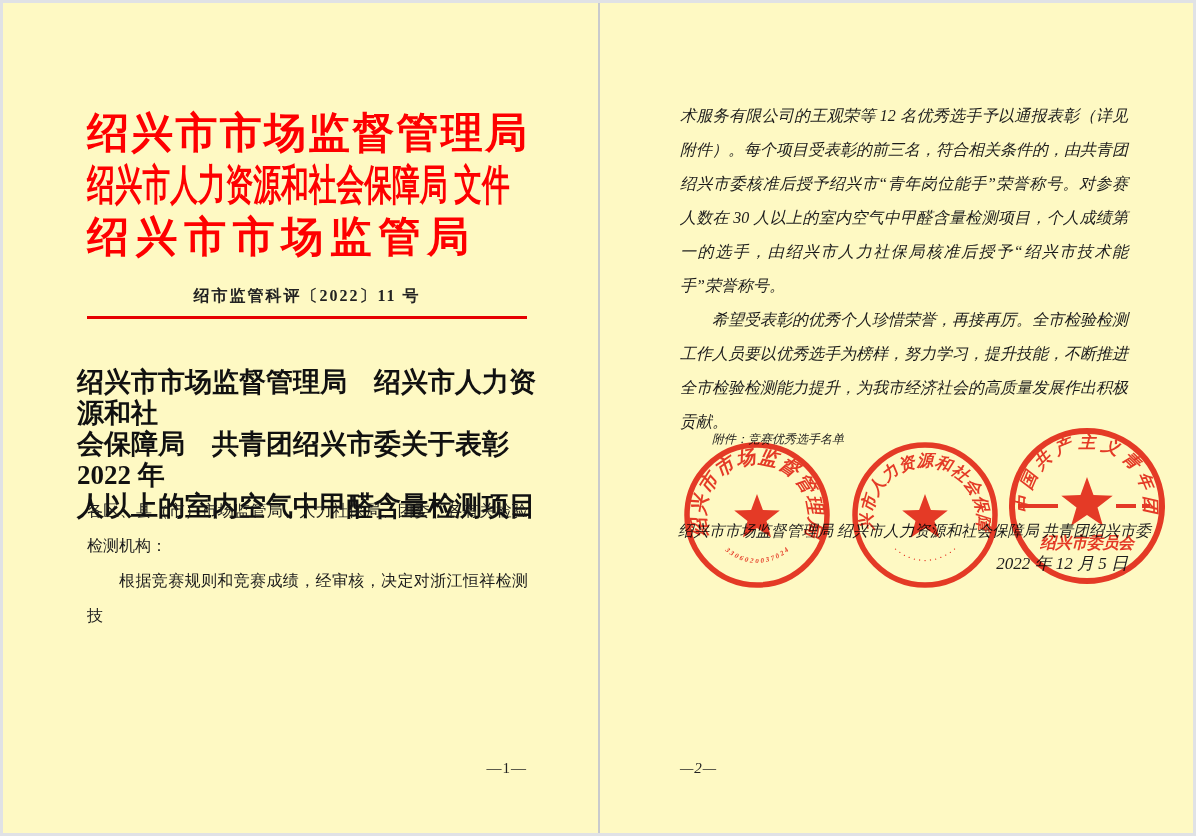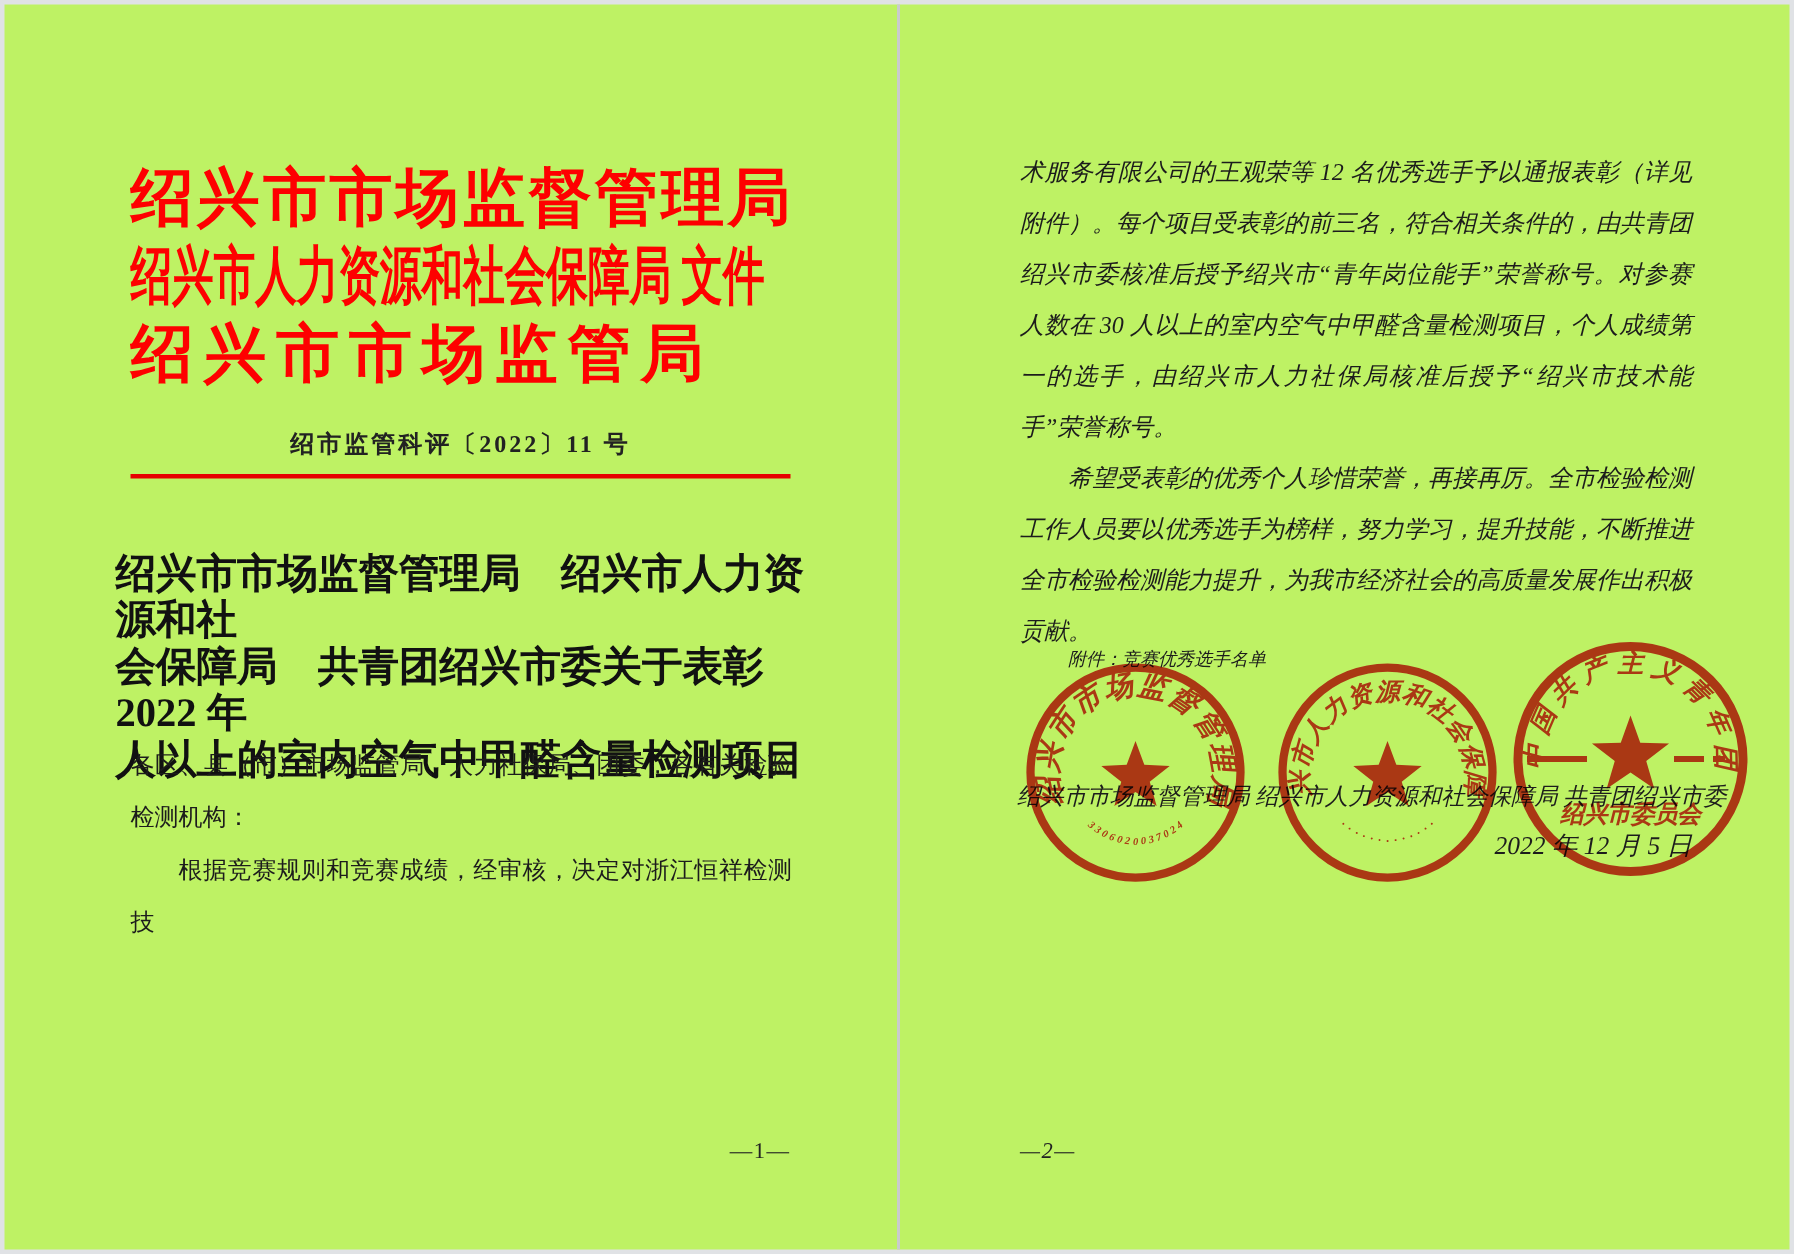--- a/index.html
+++ b/index.html
@@ -3,21 +3,21 @@
 <meta charset="utf-8">
 <style>
   html,body{margin:0;padding:0;}
   body{
     width:1196px;height:836px;background:#ffffff;
     font-family:"Liberation Serif","DejaVu Serif",serif;
     color:#1c1c1c;overflow:hidden;position:relative;
   }
   .sheet{
     position:absolute;left:0;top:0;width:1190px;height:830px;
-    border:3px solid #e0e2e5;background:#bef264;
+    border:3px solid #e0e2e5;background:#fef9c3;
   }
   .page{position:absolute;top:0;height:830px;width:595px;}
   .page-left{left:0;}
   .page-right{left:595px;border-left:2px solid #c9cbcd;font-style:italic;}
 
   
   .hdr{position:absolute;left:84px;top:104px;width:440px;color:#fe0000;font-weight:bold;}
   .hdr-line{font-size:42px;line-height:52px;white-space:nowrap;}
   .hdr-line1{text-align:justify;text-align-last:justify;white-space:normal;}
   .hdr-line2{transform:scaleX(0.66);transform-origin:0 50%;}

